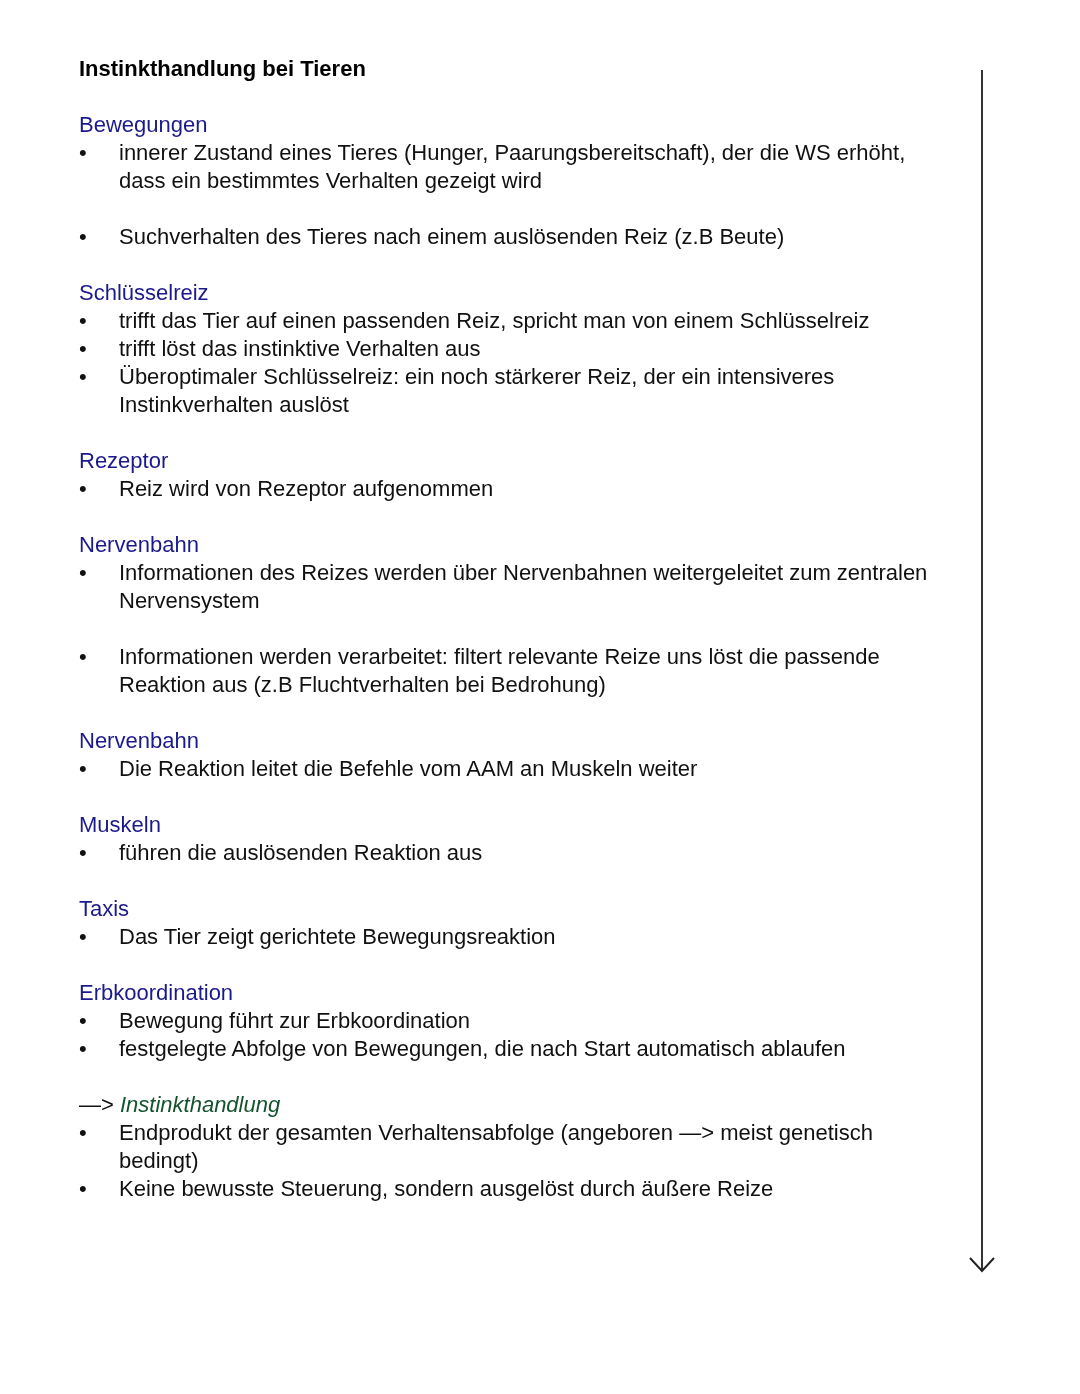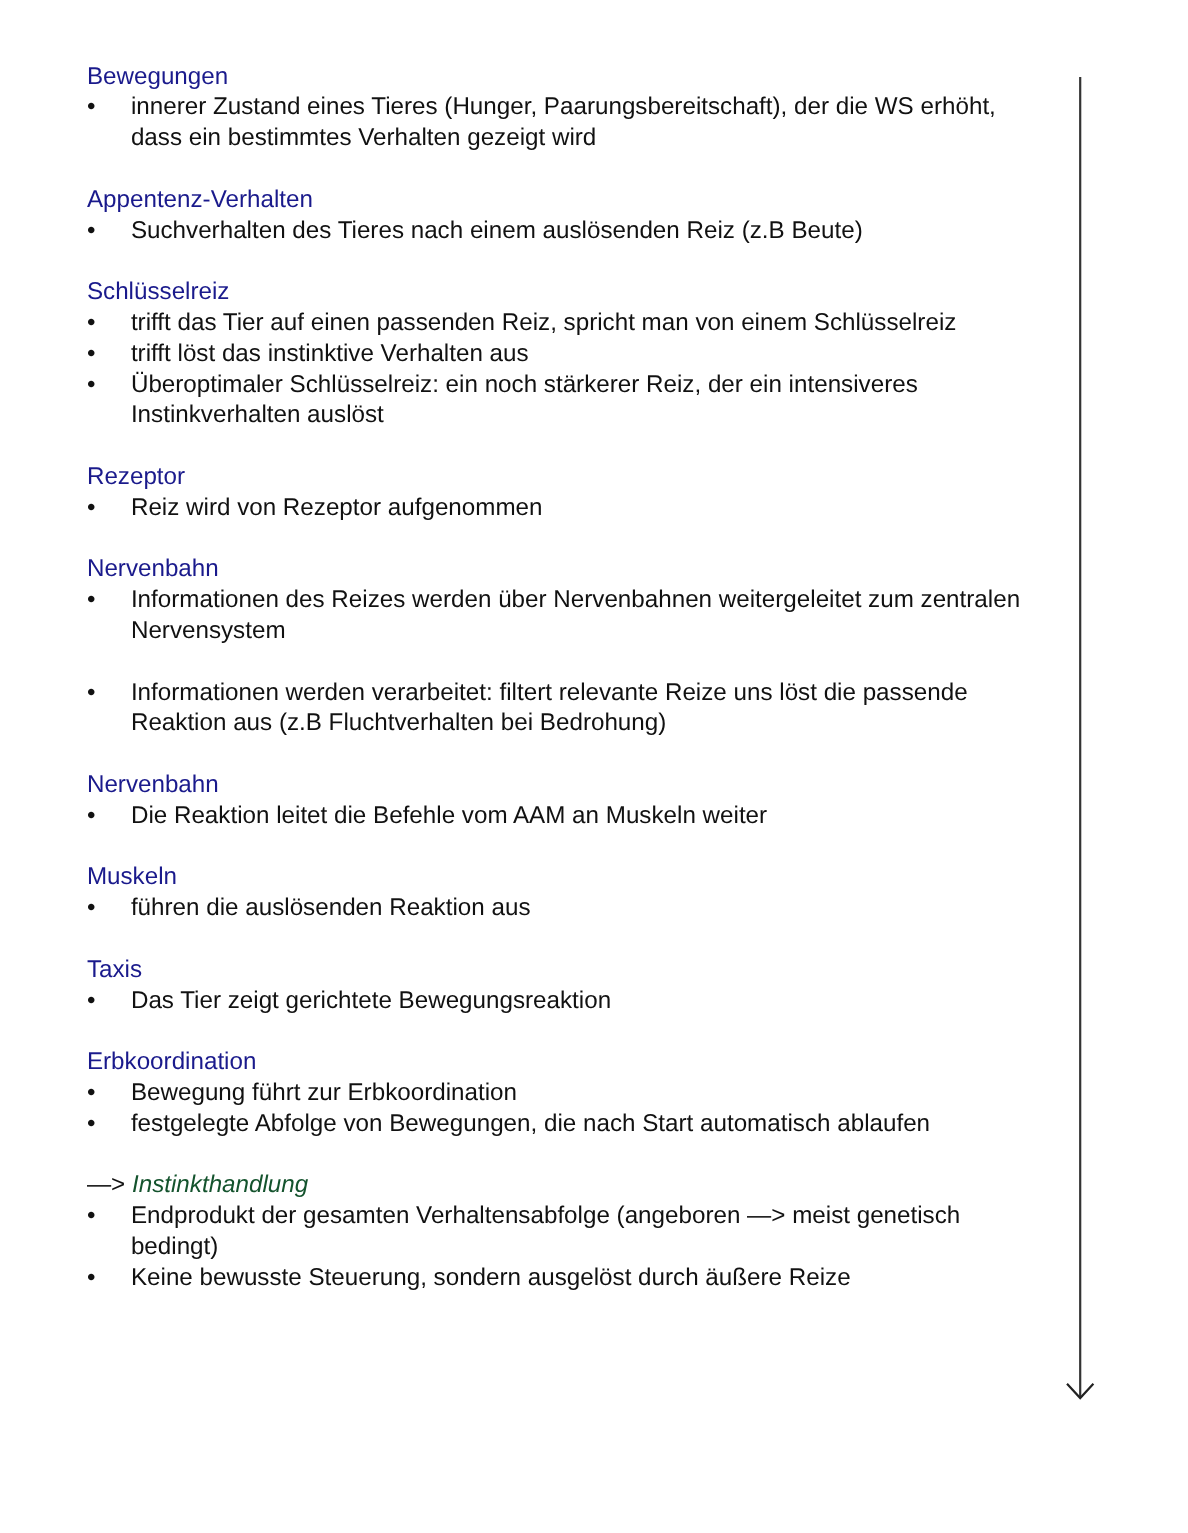--- a/index.html
+++ b/index.html
@@ -13,30 +13,30 @@
   .heading.accent .label { color: #14532d; font-style: italic; }
   ul { list-style: none; margin: 0; padding: 0; }
   li { position: relative; padding-left: 40px; font-size: 22px; line-height: 28px; }
   li .bullet { position: absolute; left: 0; top: 0; width: 10px; }
   .arrow { position: absolute; left: 968px; top: 68px; width: 30px; height: 1206px; }
 </style>
 </head>
 <body>
 
 <div class="page">
+  <div class="title">Instinkthandlung bei Tieren</div>
 
   <div class="section">
     <div class="heading">Bewegungen</div>
     <ul>
       <li><span class="bullet">•</span><span>innerer Zustand eines Tieres (Hunger, Paarungsbereitschaft), der die WS erhöht, dass ein bestimmtes Verhalten gezeigt wird</span></li>
     </ul>
   </div>
 
   <div class="section">
-    <div class="heading">Appentenz-Verhalten</div>
     <ul>
       <li><span class="bullet">•</span><span>Suchverhalten des Tieres nach einem auslösenden Reiz (z.B Beute)</span></li>
     </ul>
   </div>
 
   <div class="section">
     <div class="heading">Schlüsselreiz</div>
     <ul>
       <li><span class="bullet">•</span><span>trifft das Tier auf einen passenden Reiz, spricht man von einem Schlüsselreiz</span></li>
       <li><span class="bullet">•</span><span>trifft löst das instinktive Verhalten aus</span></li>

